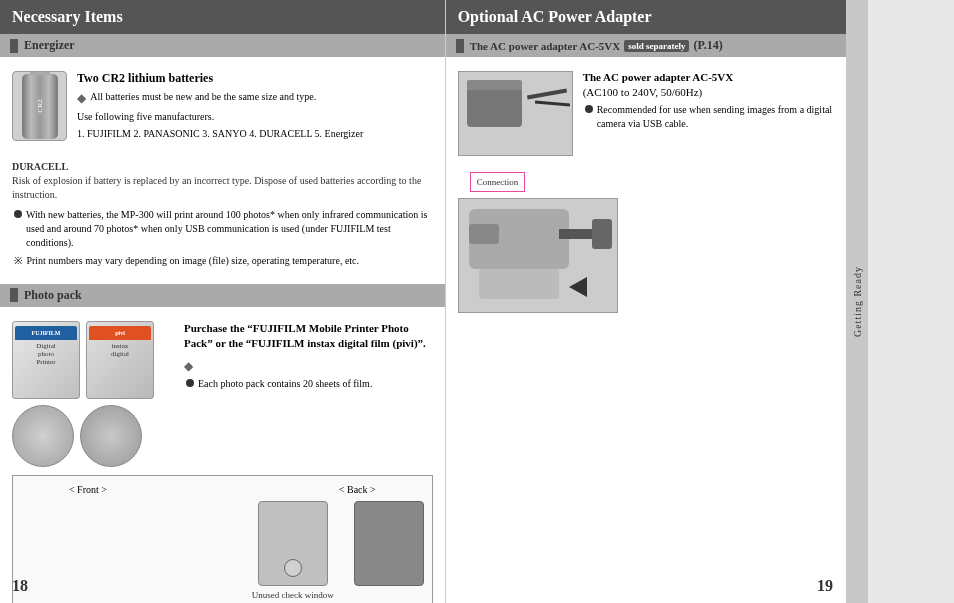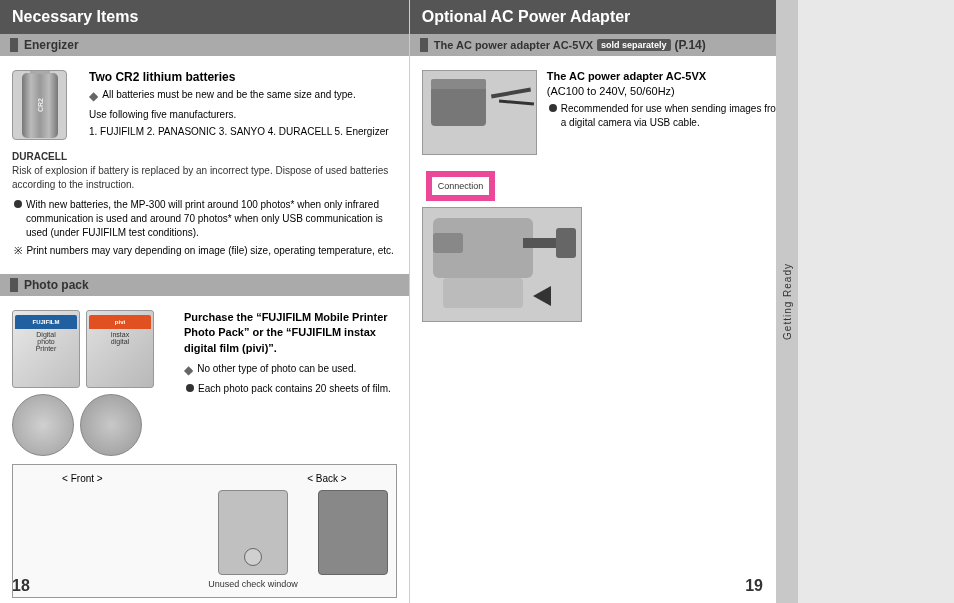--- a/index.html
+++ b/index.html
@@ -8,23 +8,24 @@
       font-size: 11px;
       background: #e8e8e8;
       width: 954px;
       height: 603px;
       overflow: hidden;
       display: flex;
     }
 
     .page-container {
       display: flex;
-      width: 798px;
+      width: 868px;
       height: 603px;
       background: #f0f0f0;
+      font-family: Liberation Serif, serif;
     }
 
     
     .left-panel {
       width: 480px;
       background: white;
       padding: 0;
       border-right: 1px solid #ccc;
       position: relative;
     }
@@ -89,22 +90,22 @@
     }
 
     
     .content-area {
       padding: 8px 12px;
     }
 
     
     .batteries-section {
       display: flex;
-      gap: 22px;
-      margin-bottom: 8px;
+      gap: 10px;
+      margin-bottom: 16px;
     }
 
     .battery-image {
       width: 55px;
       height: 70px;
       background: #d0d0d0;
       border: 1px solid #999;
       border-radius: 4px;
       flex-shrink: 0;
       display: flex;
@@ -295,23 +296,23 @@
       border-radius: 2px;
       margin-left: 4px;
     }
 
     .p-ref {
       font-size: 12px;
       margin-left: 4px;
     }
 
     .connection-box {
-      border: 6px solid #ec4899;
+      border: 1px solid #ec4899;
       padding: 4px 6px;
-      margin: 6px 4px;
+      margin: 6px 12px;
       display: inline-block;
       font-size: 9px;
       color: #333;
     }
 
     .page-number {
       position: absolute;
       bottom: 8px;
       font-size: 16px;
       font-weight: bold;
@@ -530,21 +531,20 @@
             <div class="photo-row">
               <div class="pack-round-1"></div>
               <div class="pack-round-2"></div>
             </div>
           </div>
 
           <div class="photo-info">
             <div class="photo-title">Purchase the “FUJIFILM Mobile Printer Photo Pack” or the “FUJIFILM instax digital film (pivi)”.</div>
             <div class="bullet-item">
               <span class="bullet-icon">◆</span>
-              <span>No other type of photo can be used.</span>
             </div>
             <div class="circle-bullet">
               <div class="circle-dot"></div>
               <span>Each photo pack contains 20 sheets of film.</span>
             </div>
           </div>
         </div>
 
         <div class="diagram-box">
           <div class="diagram-header">

